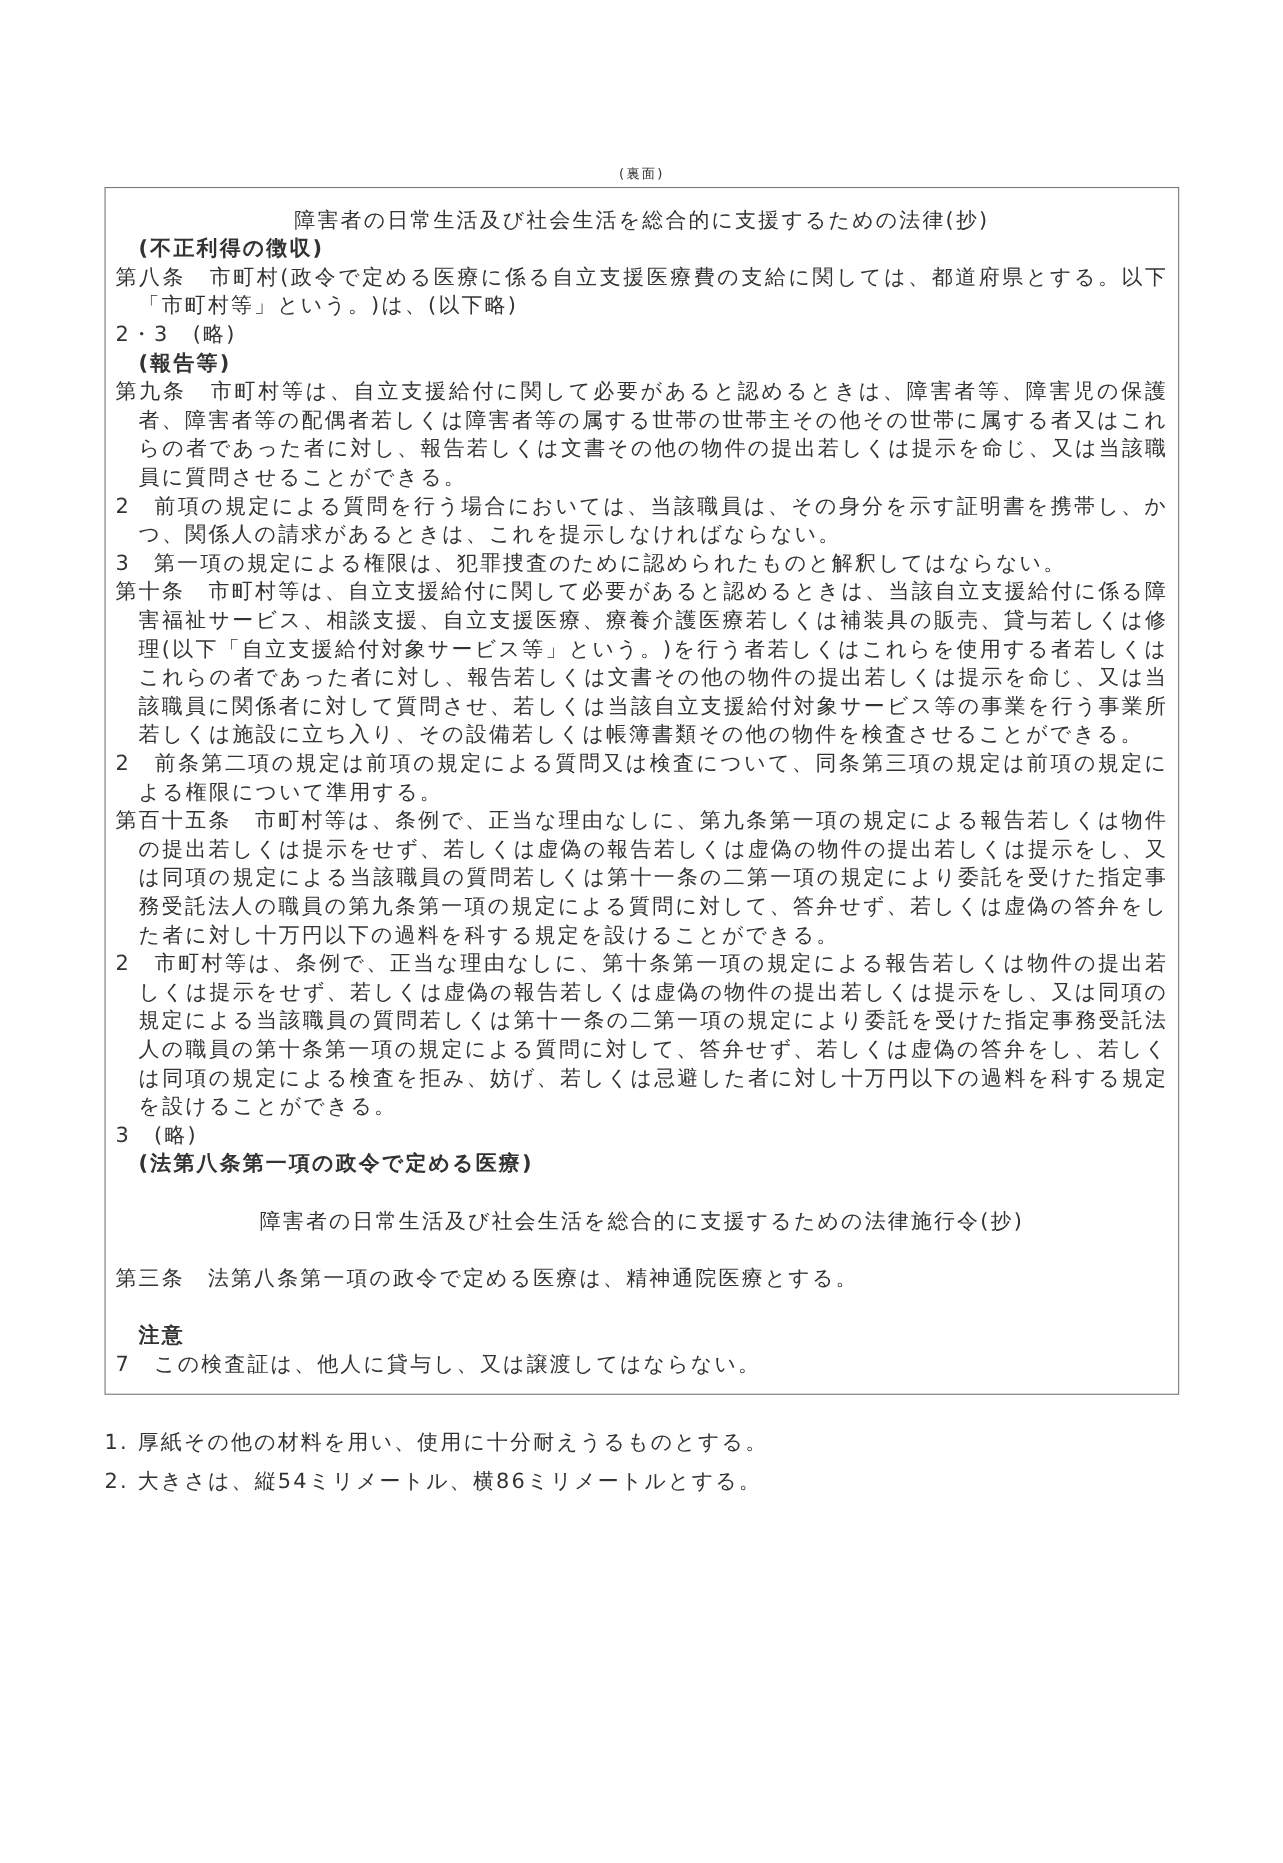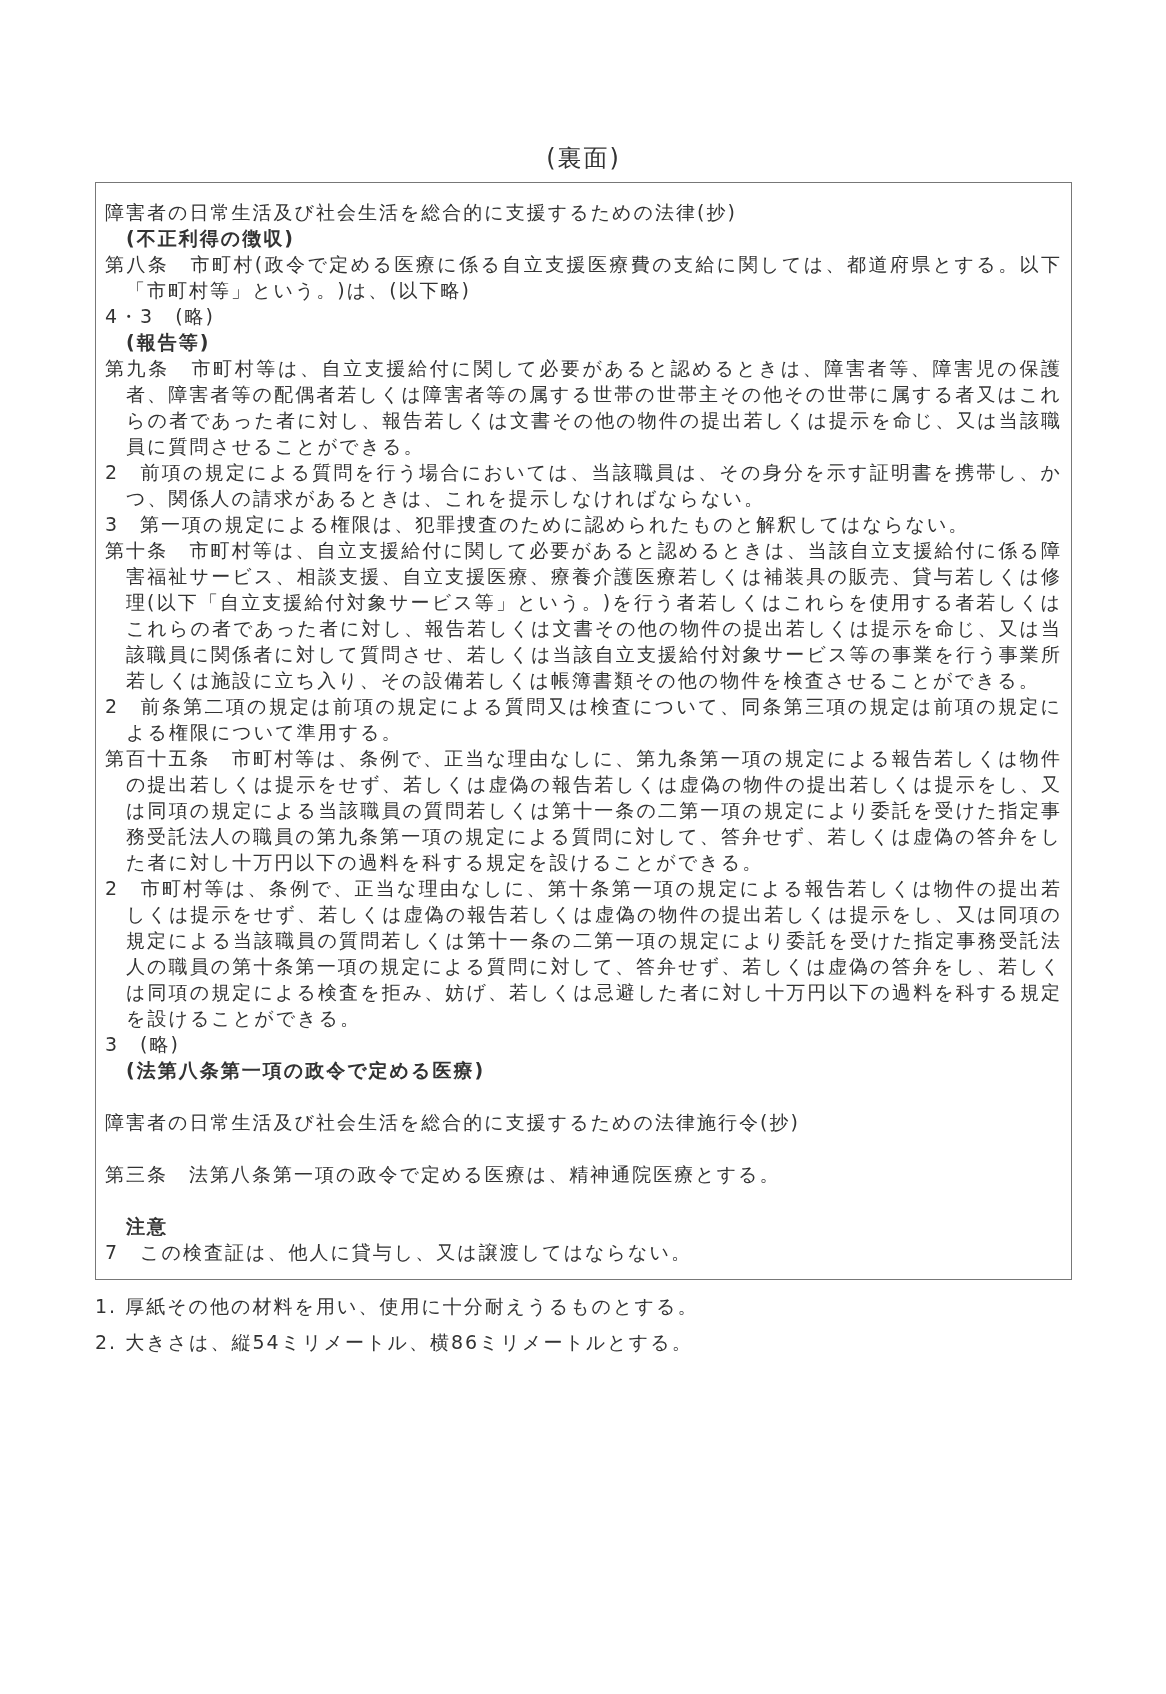--- a/index.html
+++ b/index.html
@@ -18,57 +18,57 @@
     box-sizing: border-box;
     width: 1166px;
     height: 1694px;
     padding: 146px 0 0 95px;
   }
   .content-col {
     width: 977px;
   }
   .back-label {
     text-align: center;
-    font-size: 24px;
+    font-size: 12px;
     line-height: 24px;
-    margin-bottom: 12px;
+    margin-bottom: 0;
     letter-spacing: 2px;
   }
   .law-box {
     box-sizing: border-box;
     border: 1px solid #777777;
     padding: 16px 9px 14px 9px;
     background: #ffffff;
   }
   .para {
     font-size: 19px;
     line-height: 26px;
     letter-spacing: 2px;
   }
   .para.center {
-    text-align: left;
+    text-align: center;
   }
   .para.spaced {
     margin-top: 26px;
     margin-bottom: 26px;
   }
   .para.indent {
     padding-left: 21px;
     font-weight: bold;
   }
   .para.mt {
     margin-top: 26px;
   }
   .para.hang {
     padding-left: 21px;
     text-indent: -21px;
     text-align: justify;
   }
   .notes {
-    margin-top: 13px;
+    margin-top: 30px;
   }
   .note {
     font-size: 19px;
     line-height: 26px;
     letter-spacing: 2px;
     margin-bottom: 10px;
   }
 </style>
 </head>
 <body>
@@ -76,21 +76,21 @@
 <div class="page">
   <div class="content-col">
 
     <div class="back-label">(裏面)</div>
 
     <div class="law-box">
       <div class="law-box-content">
           <div class="para center">障害者の日常生活及び社会生活を総合的に支援するための法律(抄)</div>
           <div class="para indent">(不正利得の徴収)</div>
           <div class="para hang">第八条　市町村(政令で定める医療に係る自立支援医療費の支給に関しては、都道府県とする。以下「市町村等」という。)は、(以下略)</div>
-          <div class="para hang">4・3　(略)</div>
+          <div class="para hang">2・3　(略)</div>
           <div class="para indent">(報告等)</div>
           <div class="para hang">第九条　市町村等は、自立支援給付に関して必要があると認めるときは、障害者等、障害児の保護者、障害者等の配偶者若しくは障害者等の属する世帯の世帯主その他その世帯に属する者又はこれらの者であった者に対し、報告若しくは文書その他の物件の提出若しくは提示を命じ、又は当該職員に質問させることができる。</div>
           <div class="para hang">2　前項の規定による質問を行う場合においては、当該職員は、その身分を示す証明書を携帯し、かつ、関係人の請求があるときは、これを提示しなければならない。</div>
           <div class="para hang">3　第一項の規定による権限は、犯罪捜査のために認められたものと解釈してはならない。</div>
           <div class="para hang">第十条　市町村等は、自立支援給付に関して必要があると認めるときは、当該自立支援給付に係る障害福祉サービス、相談支援、自立支援医療、療養介護医療若しくは補装具の販売、貸与若しくは修理(以下「自立支援給付対象サービス等」という。)を行う者若しくはこれらを使用する者若しくはこれらの者であった者に対し、報告若しくは文書その他の物件の提出若しくは提示を命じ、又は当該職員に関係者に対して質問させ、若しくは当該自立支援給付対象サービス等の事業を行う事業所若しくは施設に立ち入り、その設備若しくは帳簿書類その他の物件を検査させることができる。</div>
           <div class="para hang">2　前条第二項の規定は前項の規定による質問又は検査について、同条第三項の規定は前項の規定による権限について準用する。</div>
           <div class="para hang">第百十五条　市町村等は、条例で、正当な理由なしに、第九条第一項の規定による報告若しくは物件の提出若しくは提示をせず、若しくは虚偽の報告若しくは虚偽の物件の提出若しくは提示をし、又は同項の規定による当該職員の質問若しくは第十一条の二第一項の規定により委託を受けた指定事務受託法人の職員の第九条第一項の規定による質問に対して、答弁せず、若しくは虚偽の答弁をした者に対し十万円以下の過料を科する規定を設けることができる。</div>
           <div class="para hang">2　市町村等は、条例で、正当な理由なしに、第十条第一項の規定による報告若しくは物件の提出若しくは提示をせず、若しくは虚偽の報告若しくは虚偽の物件の提出若しくは提示をし、又は同項の規定による当該職員の質問若しくは第十一条の二第一項の規定により委託を受けた指定事務受託法人の職員の第十条第一項の規定による質問に対して、答弁せず、若しくは虚偽の答弁をし、若しくは同項の規定による検査を拒み、妨げ、若しくは忌避した者に対し十万円以下の過料を科する規定を設けることができる。</div>
           <div class="para hang">3　(略)</div>
           <div class="para indent">(法第八条第一項の政令で定める医療)</div>

